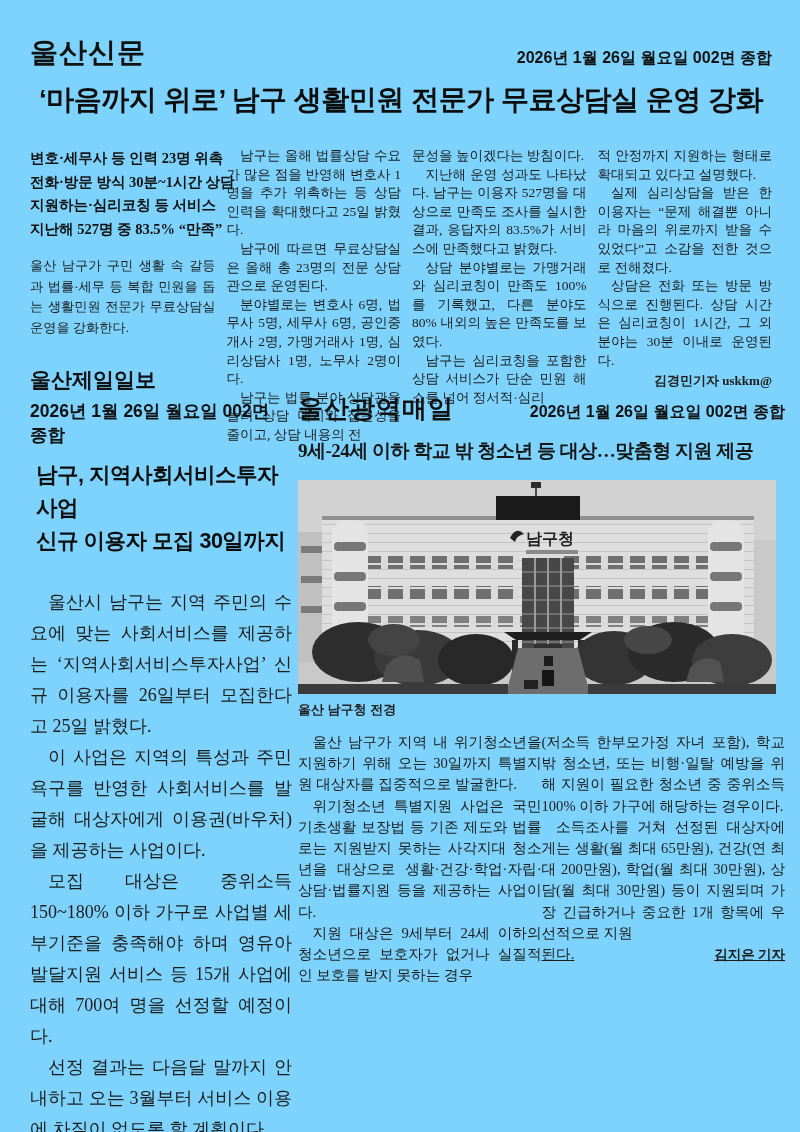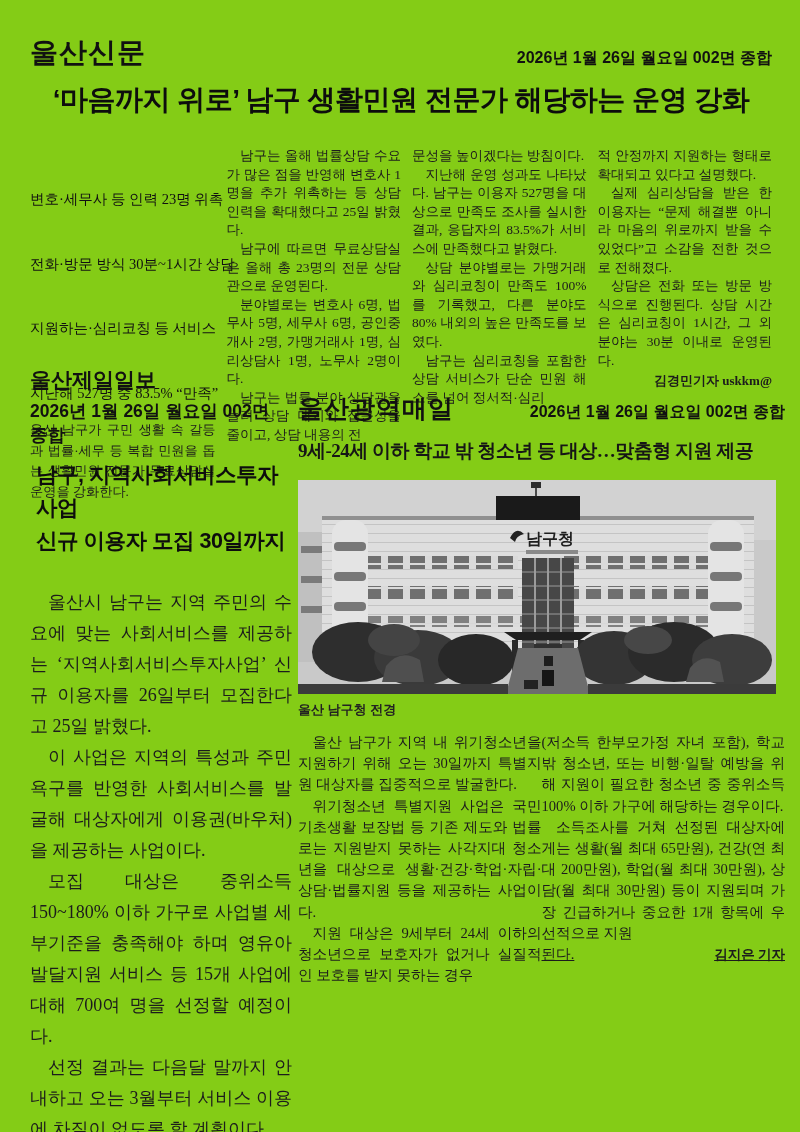--- a/index.html
+++ b/index.html
@@ -1,29 +1,29 @@
 <!DOCTYPE html>
 <html><head>
 <meta charset="utf-8">
 <style>
   html,body{margin:0;padding:0;background:#ffffff;}
-  #page{position:relative;width:800px;height:1132px;background:#84cc16;overflow:hidden;
+  #page{position:relative;width:800px;height:1132px;background:#7dd3fc;overflow:hidden;
         color:#1c1c1c;font-family:"Liberation Serif","DejaVu Serif",serif;}
   .sans{font-family:"Liberation Sans","DejaVu Sans",sans-serif;}
 
   
   #art1{position:absolute;left:30px;top:34px;width:742px;}
   #art1 .hdr{display:flex;justify-content:space-between;align-items:flex-end;}
   #art1 .masthead{font-size:28px;font-weight:bold;letter-spacing:1px;color:#111;}
   #art1 .dateline{font-size:16px;font-weight:bold;color:#111;padding-bottom:3px;}
   #art1 .headline{margin-top:9px;text-align:center;font-size:28px;font-weight:bold;
                   letter-spacing:-0.5px;color:#0d0d0d;white-space:nowrap;}
   #art1 .cols{display:flex;gap:11px;margin-top:28px;}
   #art1 .col{width:25%;font-size:13.5px;line-height:18.6px;text-align:justify;}
-  .sumline{font-size:14.5px;font-weight:normal;line-height:23.5px;white-space:nowrap;color:#111;margin-top:41px;}
+  .sumline{font-size:14.5px;font-weight:bold;line-height:23.5px;white-space:nowrap;color:#111;}
   .lede{margin:15px 0 0 0;font-size:13.2px;line-height:20.5px;}
   p.para{margin:0;text-indent:1em;}
   p.cont{margin:0;text-indent:0;}
   .byline{text-align:right;font-weight:bold;}
   #art1 .byline{font-size:13px;margin-top:2px;}
 
   
   #art2{position:absolute;left:30px;top:366px;width:262px;}
   #art2 .masthead{font-size:21px;font-weight:bold;color:#111;}
   #art2 .dateline{margin-top:5px;font-size:17.5px;font-weight:bold;line-height:24px;
@@ -52,21 +52,21 @@
 </head>
 <body>
 
 <div id="page">
 
   <article id="art1">
     <div class="hdr">
       <div class="masthead sans">울산신문</div>
       <div class="dateline sans">2026년 1월 26일 월요일 002면 종합</div>
     </div>
-    <h1 class="headline sans" style="margin:9px 0 0 0;">‘마음까지 위로’ 남구 생활민원 전문가 해당하는 운영 강화</h1>
+    <h1 class="headline sans" style="margin:9px 0 0 0;">‘마음까지 위로’ 남구 생활민원 전문가 무료상담실 운영 강화</h1>
     <div class="cols">
       <div class="col">
         <div class="sumline">변호·세무사 등 인력 23명 위촉</div>
         <div class="sumline">전화·방문 방식 30분~1시간 상담</div>
         <div class="sumline">지원하는·심리코칭 등 서비스</div>
         <div class="sumline">지난해 527명 중 83.5% “만족”</div>
         <p class="lede">울산 남구가 구민 생활 속 갈등과 법률·세무 등 복합 민원을 돕는 생활민원 전문가 무료상담실 운영을 강화한다.</p>
       </div>
       <div class="col">
         <p class="para">남구는 올해 법률상담 수요가 많은 점을 반영해 변호사 1명을 추가 위촉하는 등 상담 인력을 확대했다고 25일 밝혔다.</p>

